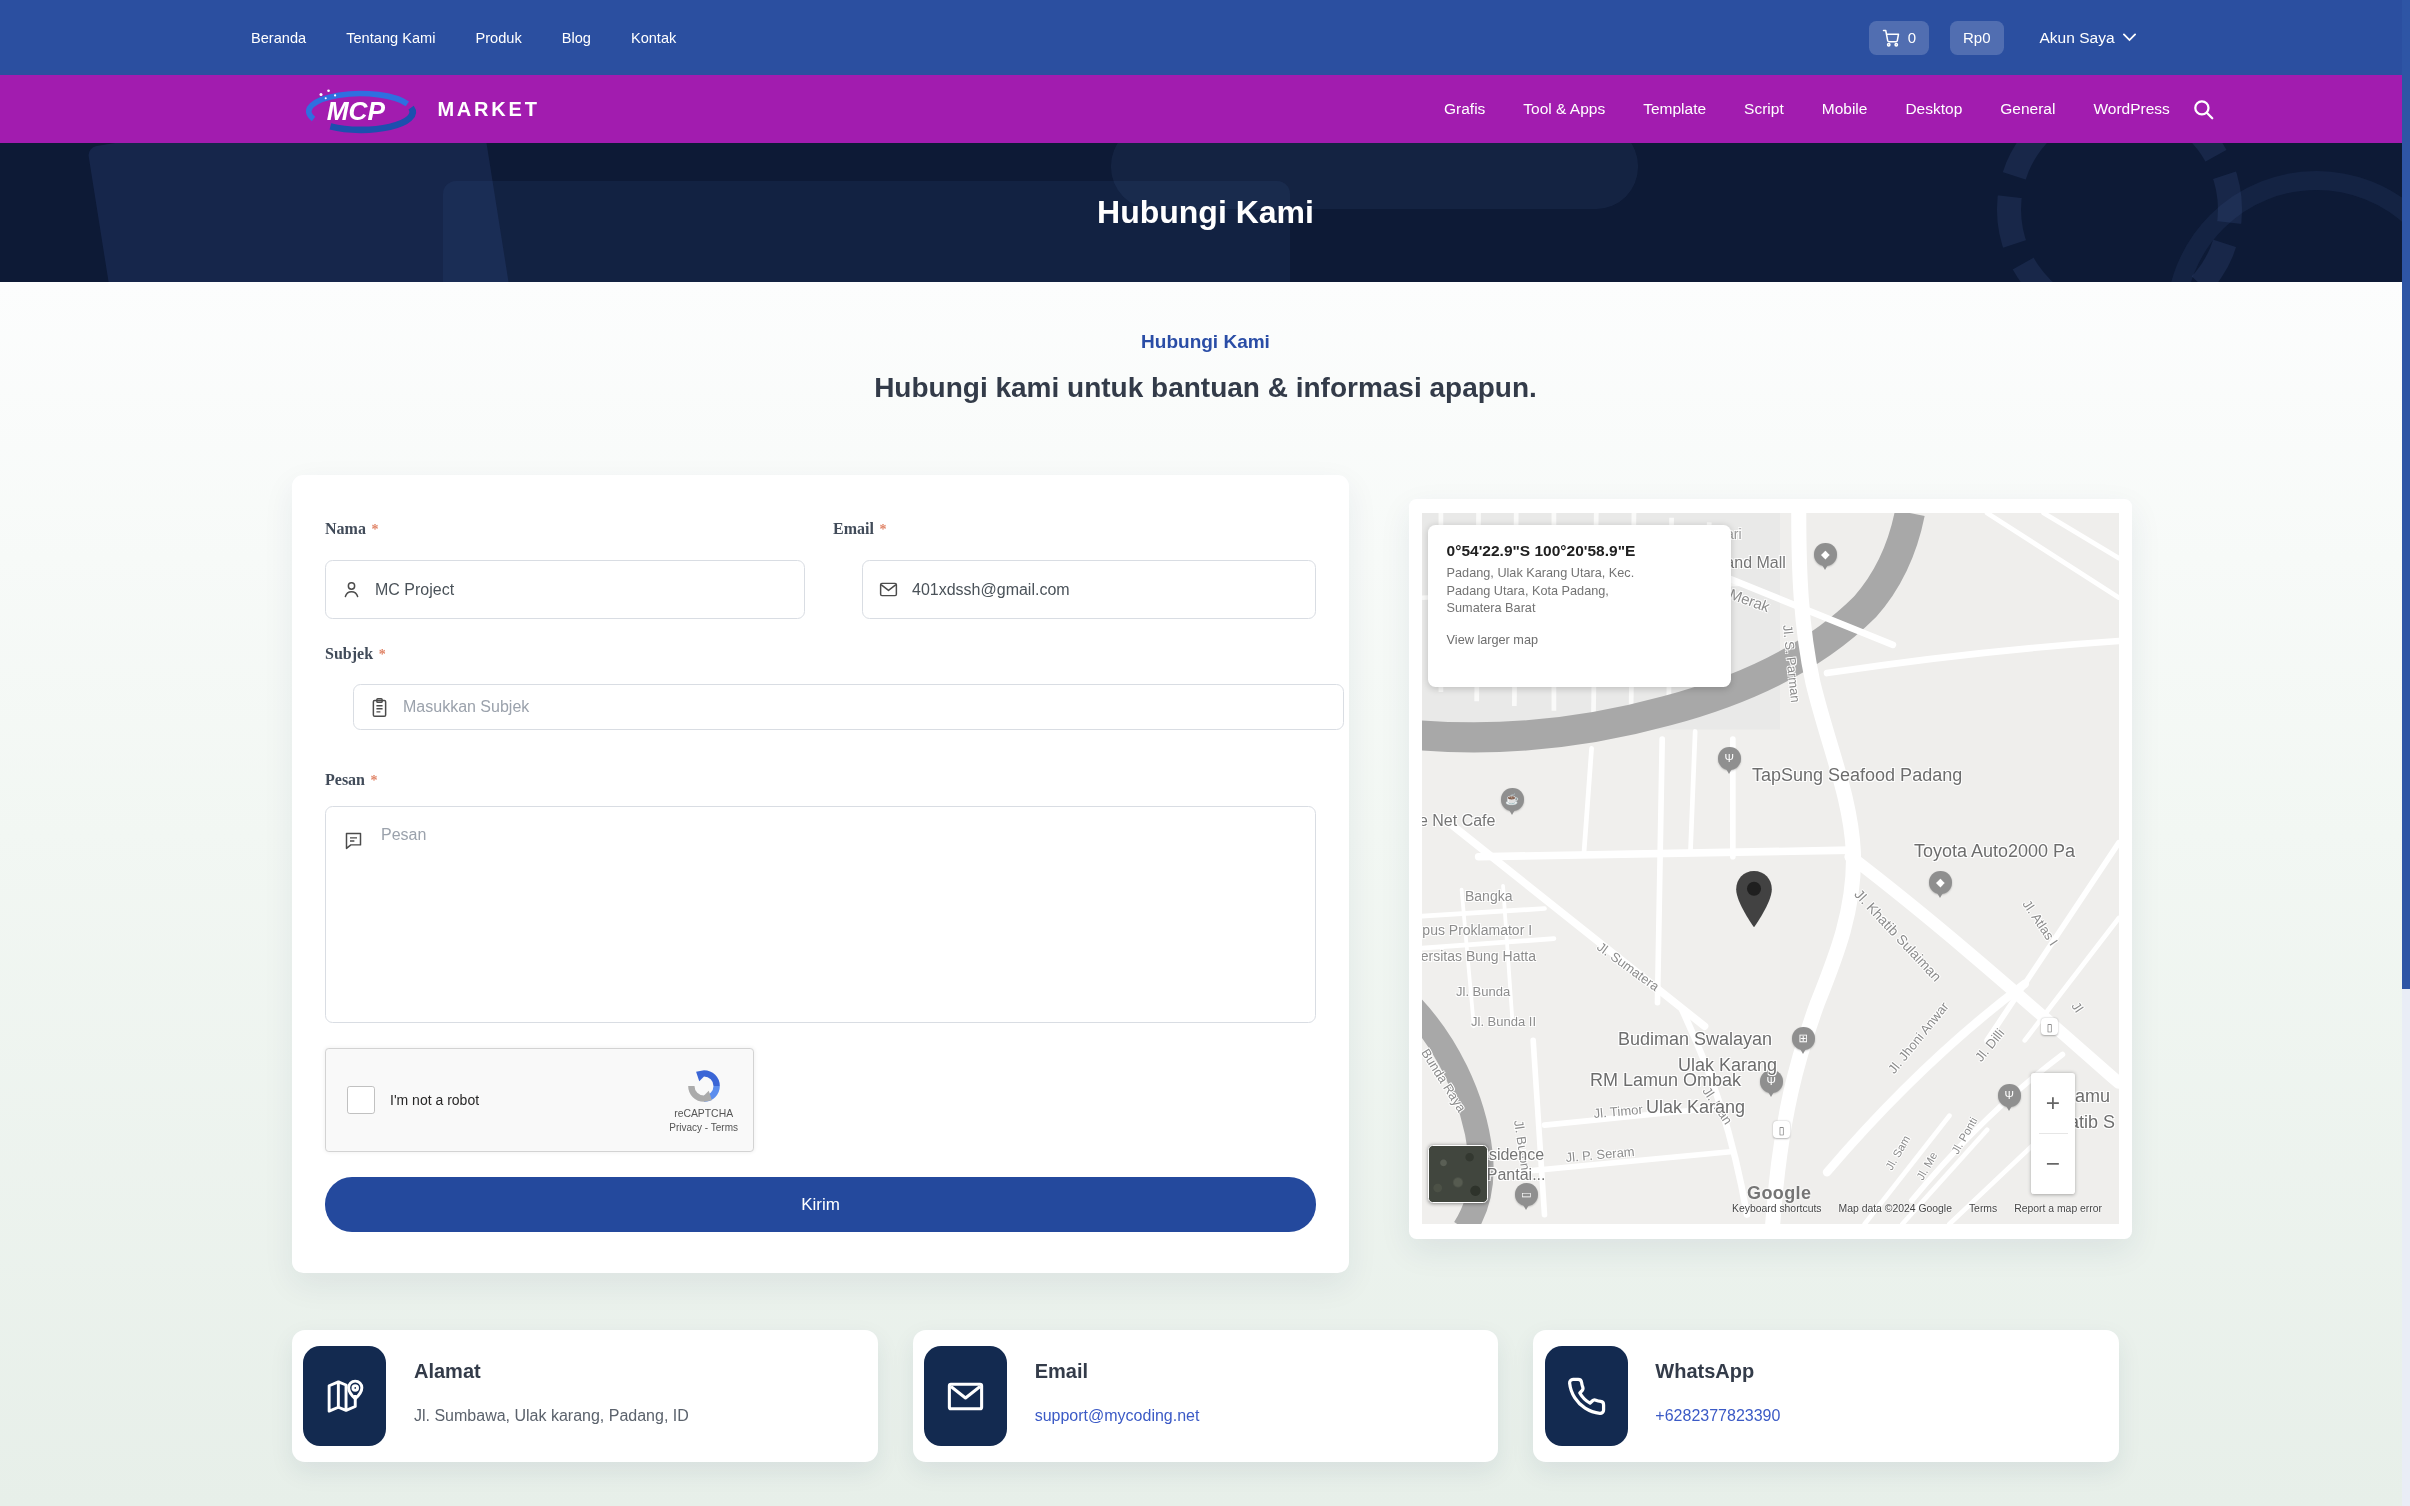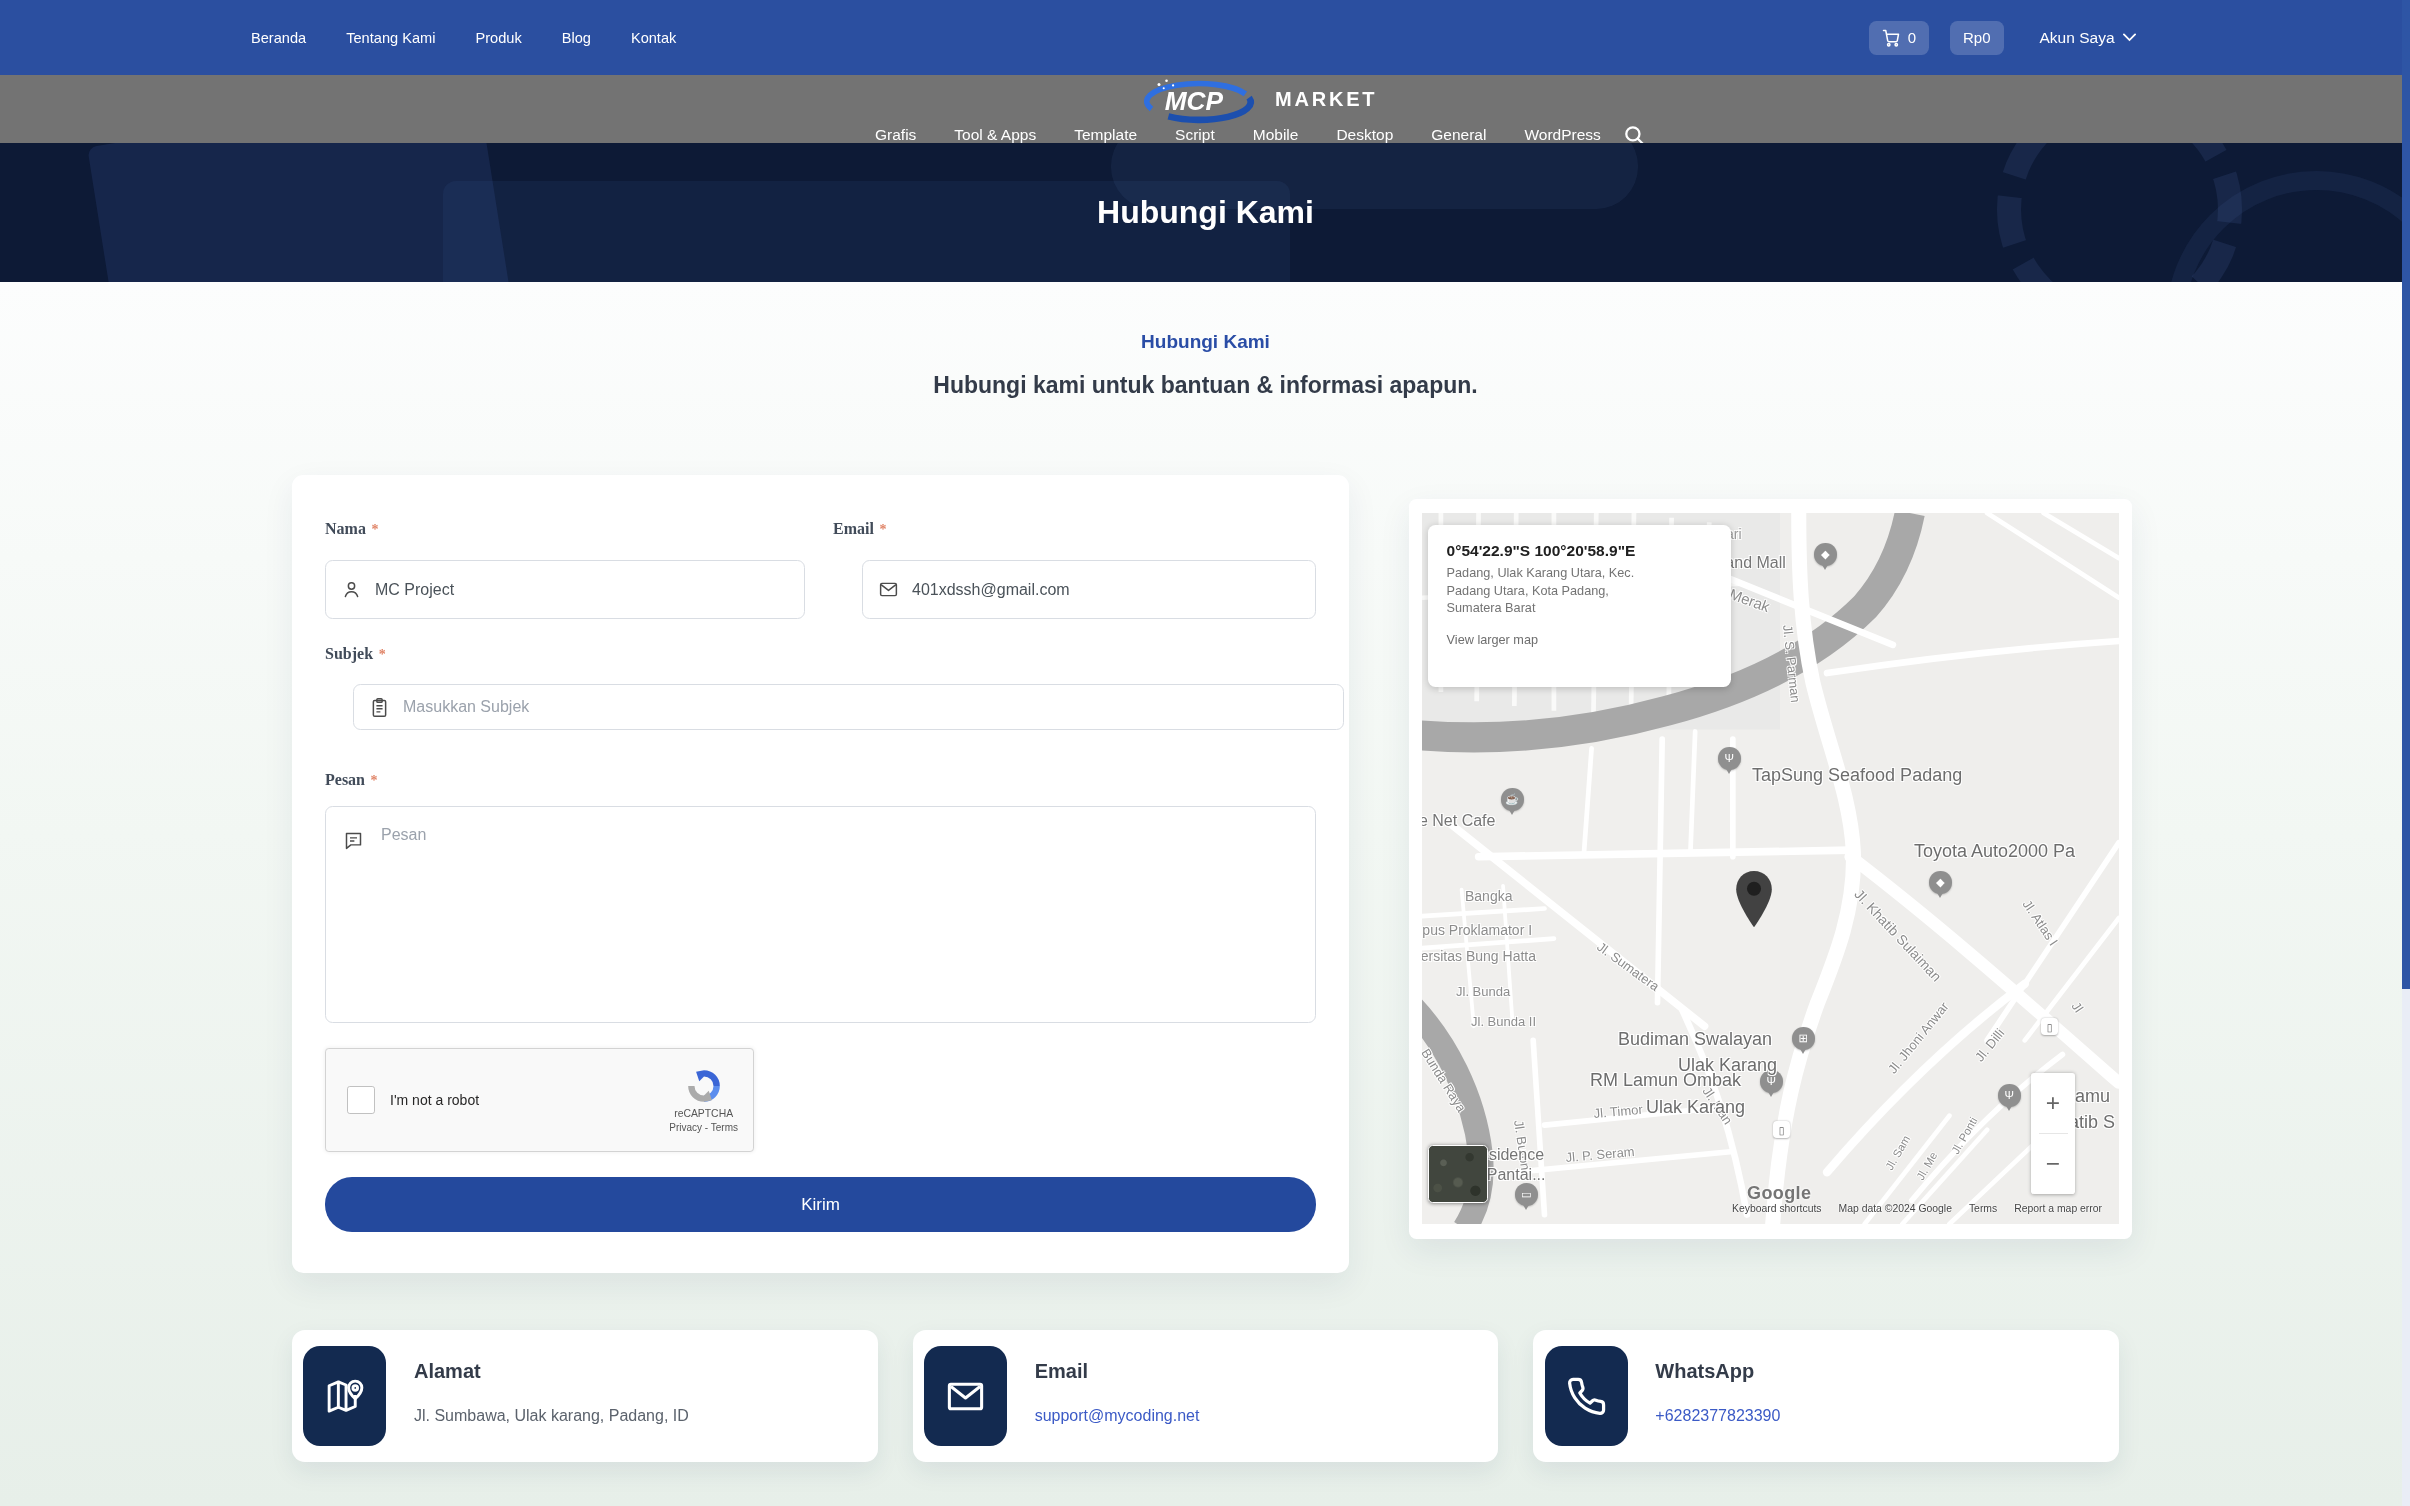--- a/index.html
+++ b/index.html
@@ -9,40 +9,40 @@
 
   
   .topbar { left:0; top:0; width:2411px; height:75px; background:#2B4FA0; display:flex; align-items:center; justify-content:space-between; padding:0 275px 0 251px; }
   .topbar-links { display:flex; gap:40px; }
   .topbar-links a { color:#fff; font-size:14.6px; text-decoration:none; cursor:pointer; }
   .topbar-right { display:flex; align-items:center; gap:21px; }
   .pill { background:rgba(255,255,255,.18); border-radius:7.5px; height:34px; display:flex; align-items:center; gap:7.5px; padding:0 13px; color:#fff; font-size:15px; cursor:pointer; }
   .account { display:flex; align-items:center; gap:8.5px; color:#fff; font-size:15.5px; cursor:pointer; margin-left:15px; }
 
   
-  .navbar { left:0; top:75px; width:2411px; height:68px; background:#737373; display:flex; align-items:center; justify-content:space-between; padding:0 196px 0 306px;flex-direction:column; }
+  .navbar { left:0; top:75px; width:2411px; height:68px; background:#a21caf; display:flex; align-items:center; justify-content:space-between; padding:0 196px 0 306px; }
   .brand { display:flex; align-items:center; gap:9.4px; cursor:pointer; }
   .brand-market { color:#fff; font-size:20px; font-weight:bold; letter-spacing:2.8px; }
   .nav-links { display:flex; align-items:center; gap:38px; }
   .nav-links a { color:#fff; font-size:15.5px; text-decoration:none; cursor:pointer; }
   .search-btn { margin-left:22.6px; cursor:pointer; display:flex; }
 
   
   .hero { left:0; top:143px; width:2411px; height:139px; background:#0D1A36; overflow:hidden; }
   .hero .d1 { position:absolute; left:104px; top:-28px; width:395px; height:245px; background:rgba(64,96,170,.18); transform:rotate(-9deg); border-radius:9.4px; }
   .hero .d2 { position:absolute; left:443px; top:38px; width:847px; height:113px; background:rgba(70,104,180,.10); border-radius:13px; }
   .hero .d3 { position:absolute; right:169px; top:-56px; width:245px; height:245px; border:24.5px dashed rgba(90,120,190,.14); border-radius:50%; }
   .hero .d4 { position:absolute; right:-56px; top:28px; width:301px; height:301px; border:19px solid rgba(90,120,190,.10); border-radius:50%; }
   .hero .d5 { position:absolute; left:1111px; top:-19px; width:527px; height:85px; background:rgba(120,150,220,.08); border-radius:42px; }
   .hero-title { position:absolute; left:0; top:0; width:100%; height:100%; display:flex; align-items:center; justify-content:center; color:#fff; font-size:32px; font-weight:bold; }
 
   
   .main { left:0; top:282px; width:2411px; height:1224px; background:linear-gradient(180deg,#fcfdfd 0%,#f2f7f3 45%,#e7efe9 100%); }
   .eyebrow { position:absolute; left:0; top:49px; width:100%; text-align:center; color:#2A4DA6; font-size:19px; font-weight:bold; }
-  .page-heading { position:absolute; left:0; top:90px; width:100%; text-align:center; color:#333B49; font-size:23px; font-weight:bold; }
+  .page-heading { position:absolute; left:0; top:90px; width:100%; text-align:center; color:#333B49; font-size:28px; font-weight:bold; }
 
   
   .form-card { position:absolute; left:292px; top:193px; width:1057px; height:798px; background:#fff; border-radius:11.3px; box-shadow:0 11.3px 32px rgba(25,45,90,.07); }
   .f-label { position:absolute; font-size:16px; font-weight:600; color:#414B59;font-family:Liberation Serif, serif; }
   .f-star { color:#E08467; margin-left:5.6px; font-size:14px; }
   .f-input { position:absolute; height:59px; border:0.9px solid #D9DDE3; border-radius:7.5px; background:#fff; display:flex; align-items:center; padding:0 15px; gap:13px; }
   .f-input input { border:none; outline:none; flex:1; font-size:16px; color:#4A5259; font-family:"Liberation Sans",sans-serif; background:transparent; }
   .f-input input::placeholder { color:#9BA2AC; }
   .f-area { position:absolute; border:0.9px solid #D9DDE3; border-radius:7.5px; background:#fff; }
   .f-area textarea { border:none; outline:none; resize:none; width:100%; height:100%; font-size:16px; color:#4A5259; font-family:"Liberation Sans",sans-serif; padding:19px 17px 17px 55px; background:transparent; }

